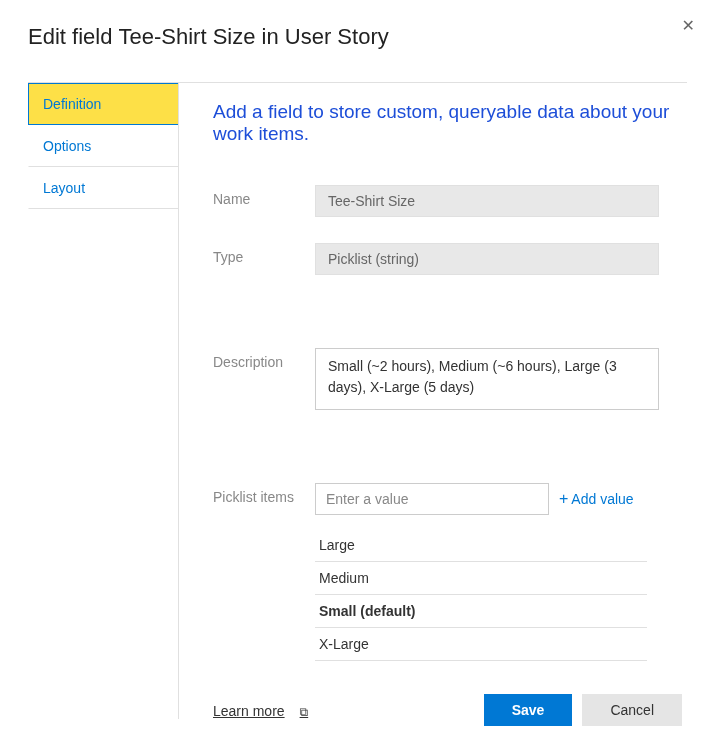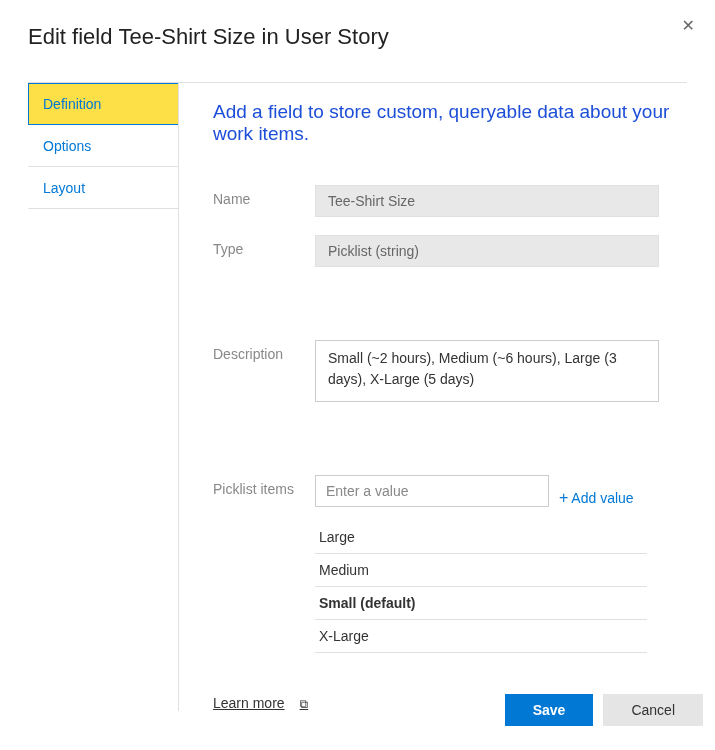--- a/index.html
+++ b/index.html
@@ -71,21 +71,21 @@
       border-left: 1px solid #e0e0e0;
     }
     .intro {
       color: #1d4ed8;
       margin-bottom: 40px;
       font-size: 19px;
     }
     .form-row {
       display: flex;
       align-items: flex-start;
-      margin-bottom: 18px;
+      margin-bottom: 26px;
     }
     .form-row.wide-gap {
       margin-bottom: 73px;
     }
     .form-label {
       width: 102px;
       flex-shrink: 0;
       color: #888;
       font-size: 14px;
       padding-top: 6px;
@@ -118,21 +118,21 @@
     }
     .picklist-row {
       display: flex;
       align-items: flex-start;
     }
     .picklist-body {
       flex: 1;
     }
     .picklist-input-row {
       display: flex;
-      align-items: flex-end;
+      align-items: center;
       gap: 10px;
     }
     .picklist-input {
       width: 234px;
       padding: 7px 10px;
       font-size: 14px;
       font-family: inherit;
       color: #333;
       border: 1px solid #ccc;
     }
@@ -173,21 +173,21 @@
       text-decoration: underline;
       cursor: pointer;
       font-size: 14px;
     }
     .ext-icon {
       font-size: 12px;
     }
     .footer {
       position: absolute;
       bottom: 24px;
-      right: 12px;
+      right: 33px;
       display: flex;
       gap: 10px;
     }
     .btn {
       padding: 8px 28px;
       font-size: 14px;
       font-family: inherit;
       border: none;
       cursor: pointer;
     }

